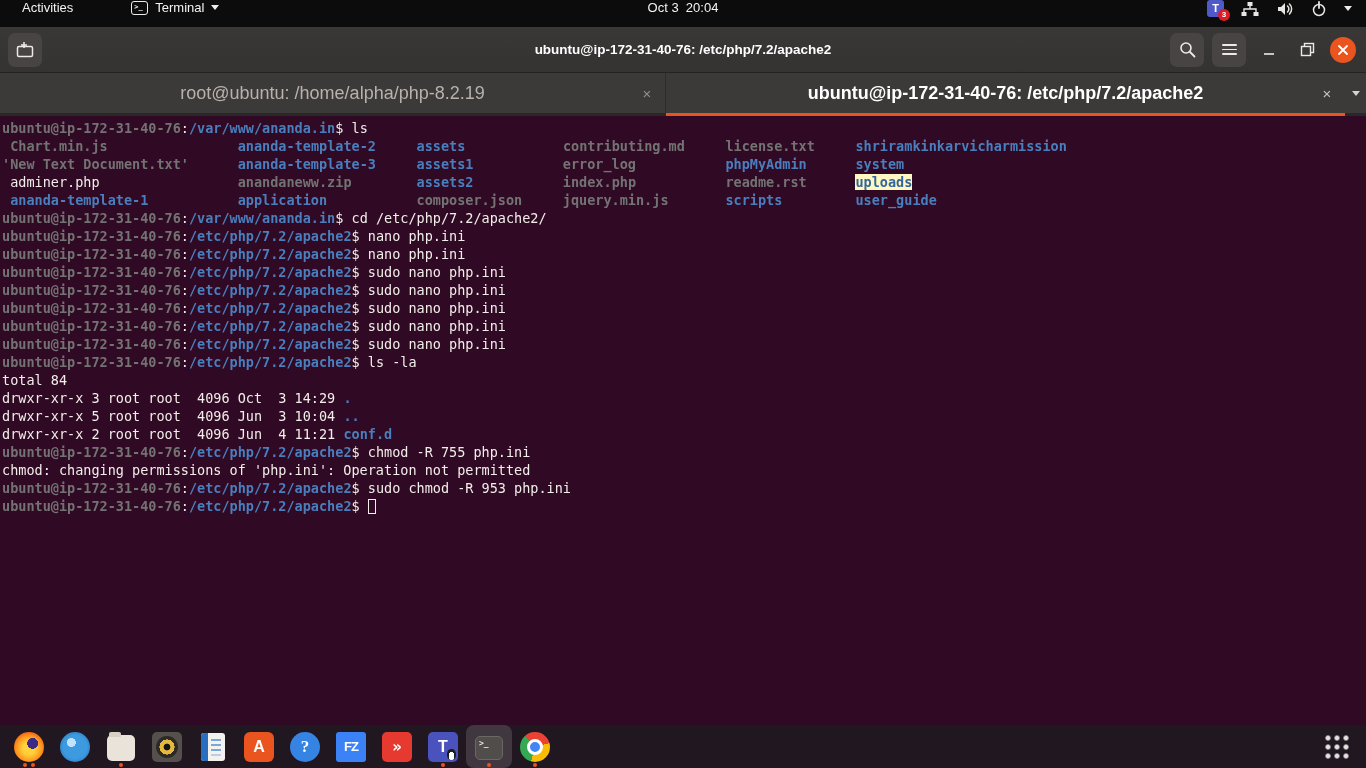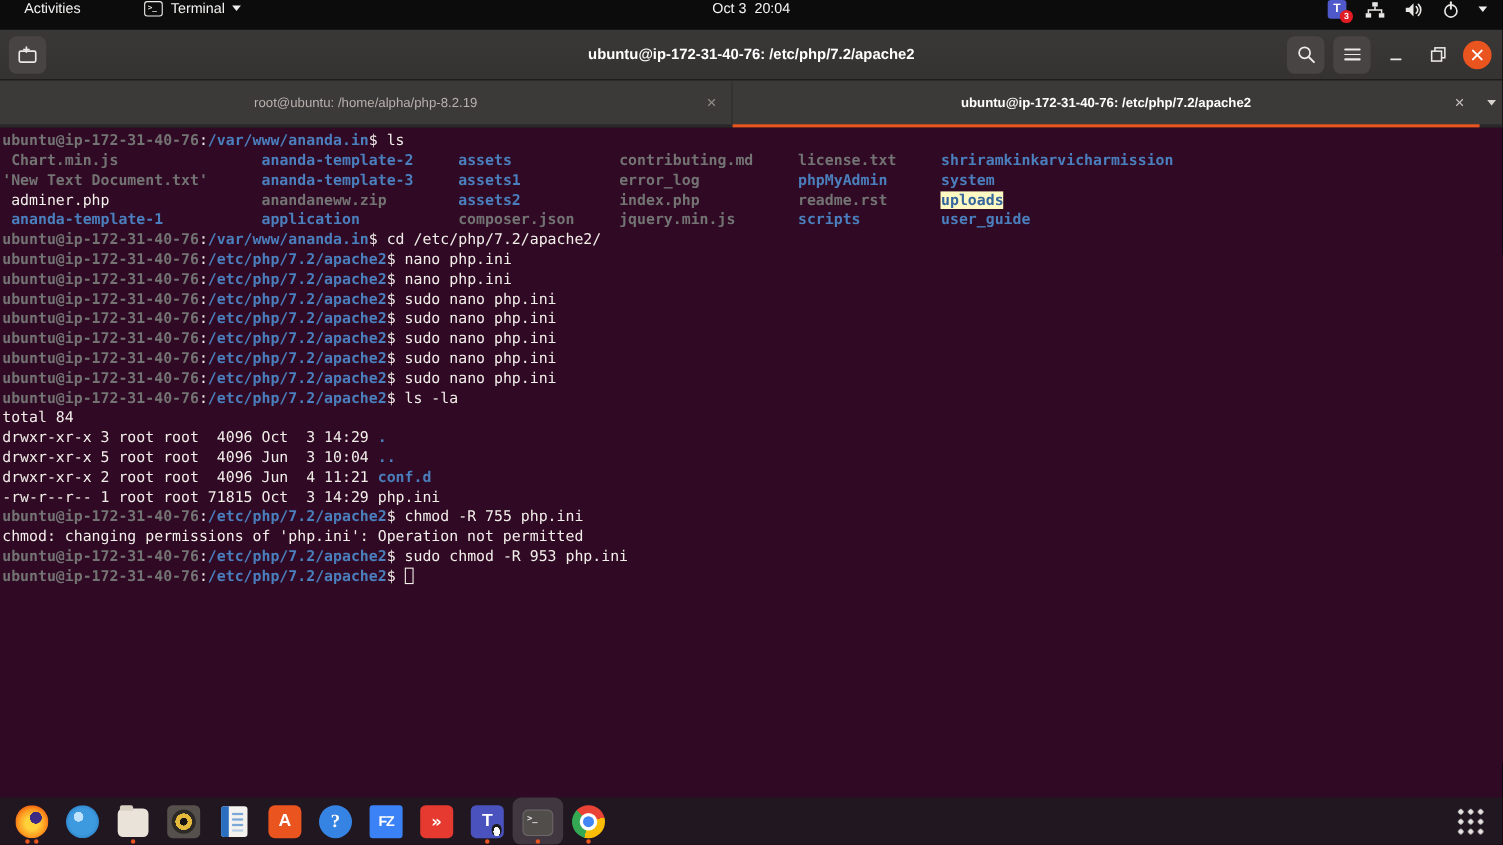--- a/index.html
+++ b/index.html
@@ -39,21 +39,21 @@
                align-items:center; justify-content:center; }
   .hamburger { width:15px; height:11px; display:flex; flex-direction:column; justify-content:space-between; }
   .hamburger i { display:block; height:1.8px; background:#eceae8; border-radius:1px; }
 
   
   .tabbar { position:absolute; top:73px; left:0; width:1366px; height:43px; background:#3c3939;
             display:flex; }
   .tab { height:43px; display:flex; align-items:center; position:relative; }
   .tab-1 { width:666px; border-bottom:3px solid #292727; border-right:1px solid #2e2c2c; }
   .tab-2 { width:679px; border-bottom:3px solid #e9541f; }
-  .tab-label { flex:1; text-align:center; font-size:12px; color:#b8b1ac; padding-left:26px; }
+  .tab-label { flex:1; text-align:center; font-size:18px; color:#b8b1ac; padding-left:26px; }
   .tab-2 .tab-label { color:#ffffff; font-weight:bold; }
   .tab-close { width:26px; text-align:center; color:#969089; font-size:15px; padding-right:10px; }
   .tab-2 .tab-close { color:#c9c4bf; }
   .tab-chevron { flex:1; display:flex; align-items:center; justify-content:center;
                  border-bottom:3px solid #292727; }
   .tab-chevron .caret-down { border-top-color:#d6d2ce; }
 
   
   .terminal { position:absolute; top:116px; left:0; width:1366px; height:652px; background:#300a24;
               font:13.5px "DejaVu Sans Mono", monospace; line-height:18px; padding:3px 0 0 2px;
@@ -228,21 +228,20 @@
       <div class="term-line"><span class="seg-g">ubuntu@ip-172-31-40-76</span><span class="seg-w">:</span><span class="seg-b">/etc/php/7.2/apache2</span><span class="seg-w">$ sudo nano php.ini</span></div>
       <div class="term-line"><span class="seg-g">ubuntu@ip-172-31-40-76</span><span class="seg-w">:</span><span class="seg-b">/etc/php/7.2/apache2</span><span class="seg-w">$ sudo nano php.ini</span></div>
       <div class="term-line"><span class="seg-g">ubuntu@ip-172-31-40-76</span><span class="seg-w">:</span><span class="seg-b">/etc/php/7.2/apache2</span><span class="seg-w">$ sudo nano php.ini</span></div>
       <div class="term-line"><span class="seg-g">ubuntu@ip-172-31-40-76</span><span class="seg-w">:</span><span class="seg-b">/etc/php/7.2/apache2</span><span class="seg-w">$ sudo nano php.ini</span></div>
       <div class="term-line"><span class="seg-g">ubuntu@ip-172-31-40-76</span><span class="seg-w">:</span><span class="seg-b">/etc/php/7.2/apache2</span><span class="seg-w">$ sudo nano php.ini</span></div>
       <div class="term-line"><span class="seg-g">ubuntu@ip-172-31-40-76</span><span class="seg-w">:</span><span class="seg-b">/etc/php/7.2/apache2</span><span class="seg-w">$ ls -la</span></div>
       <div class="term-line"><span class="seg-w">total 84</span></div>
       <div class="term-line"><span class="seg-w">drwxr-xr-x 3 root root  4096 Oct  3 14:29 </span><span class="seg-b">.</span></div>
       <div class="term-line"><span class="seg-w">drwxr-xr-x 5 root root  4096 Jun  3 10:04 </span><span class="seg-b">..</span></div>
       <div class="term-line"><span class="seg-w">drwxr-xr-x 2 root root  4096 Jun  4 11:21 </span><span class="seg-b">conf.d</span></div>
-      <div class="term-line"><span class="seg-w">-rw-r--r-- 1 root root 71815 Oct  3 14:29 php.ini</span></div>
       <div class="term-line"><span class="seg-g">ubuntu@ip-172-31-40-76</span><span class="seg-w">:</span><span class="seg-b">/etc/php/7.2/apache2</span><span class="seg-w">$ chmod -R 755 php.ini</span></div>
       <div class="term-line"><span class="seg-w">chmod: changing permissions of 'php.ini': Operation not permitted</span></div>
       <div class="term-line"><span class="seg-g">ubuntu@ip-172-31-40-76</span><span class="seg-w">:</span><span class="seg-b">/etc/php/7.2/apache2</span><span class="seg-w">$ sudo chmod -R 953 php.ini</span></div>
       <div class="term-line"><span class="seg-g">ubuntu@ip-172-31-40-76</span><span class="seg-w">:</span><span class="seg-b">/etc/php/7.2/apache2</span><span class="seg-w">$ </span><span class="cursor"></span></div>
     </div>
 
   <div class="dock" id="dock">
       <div class="dock-item">
         <div class="ic ic-firefox"></div>
         <div class="dots">

